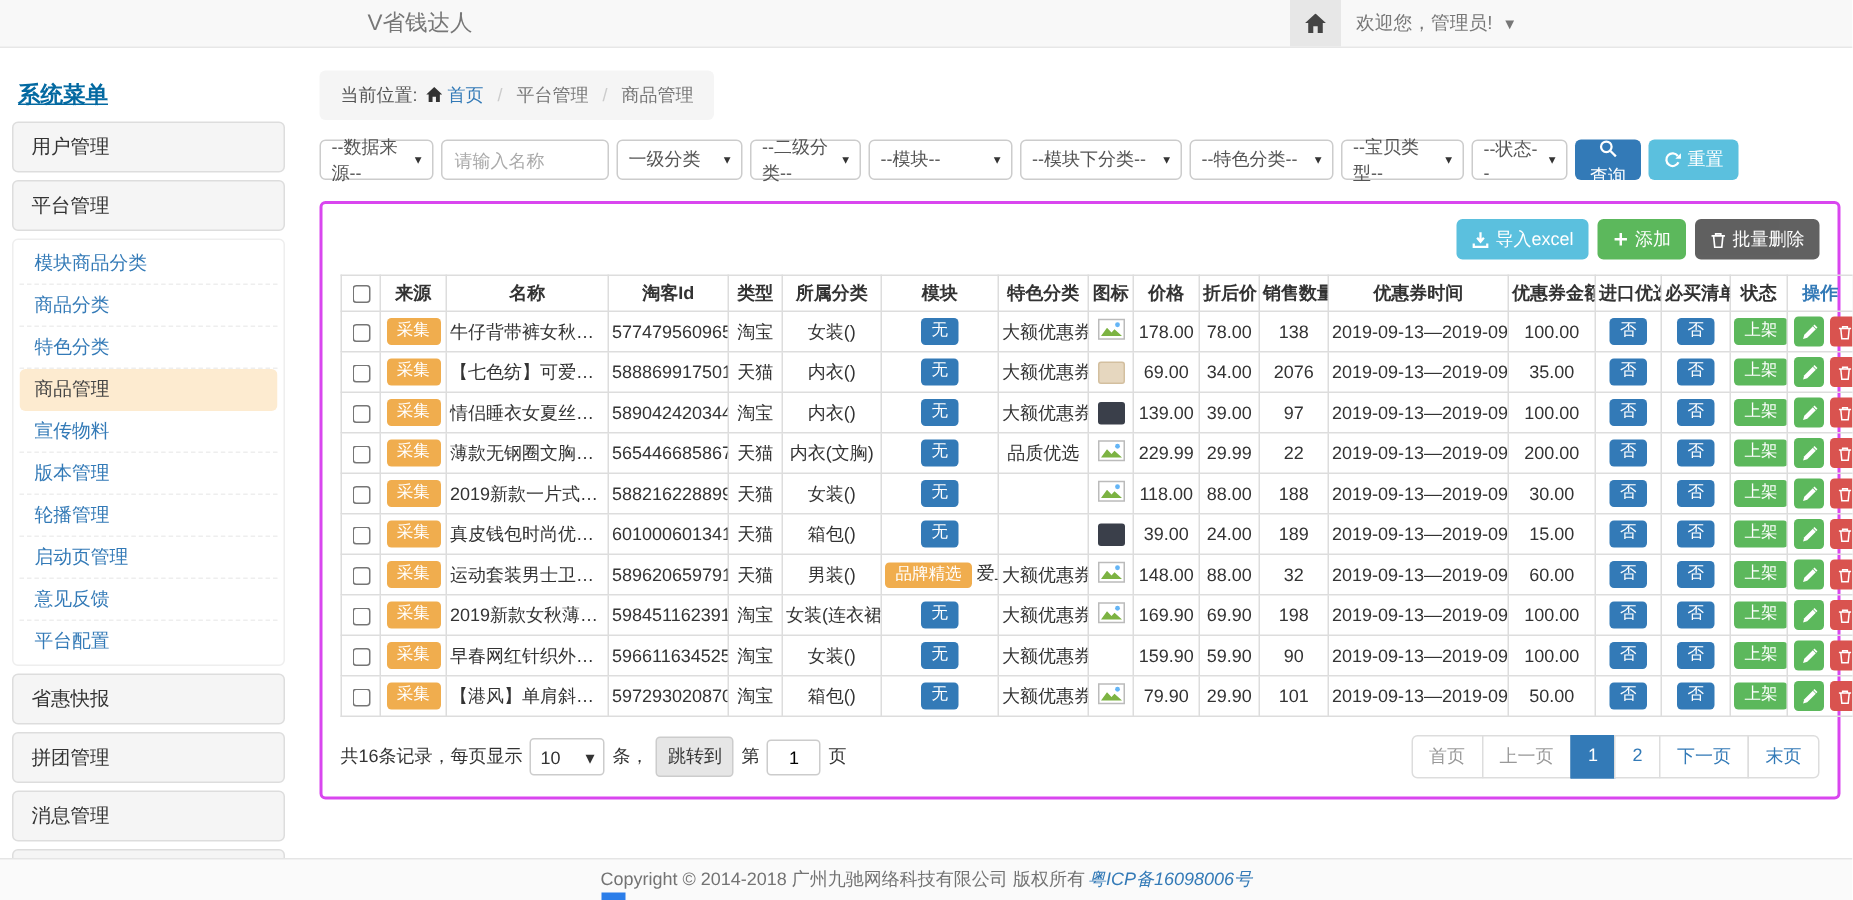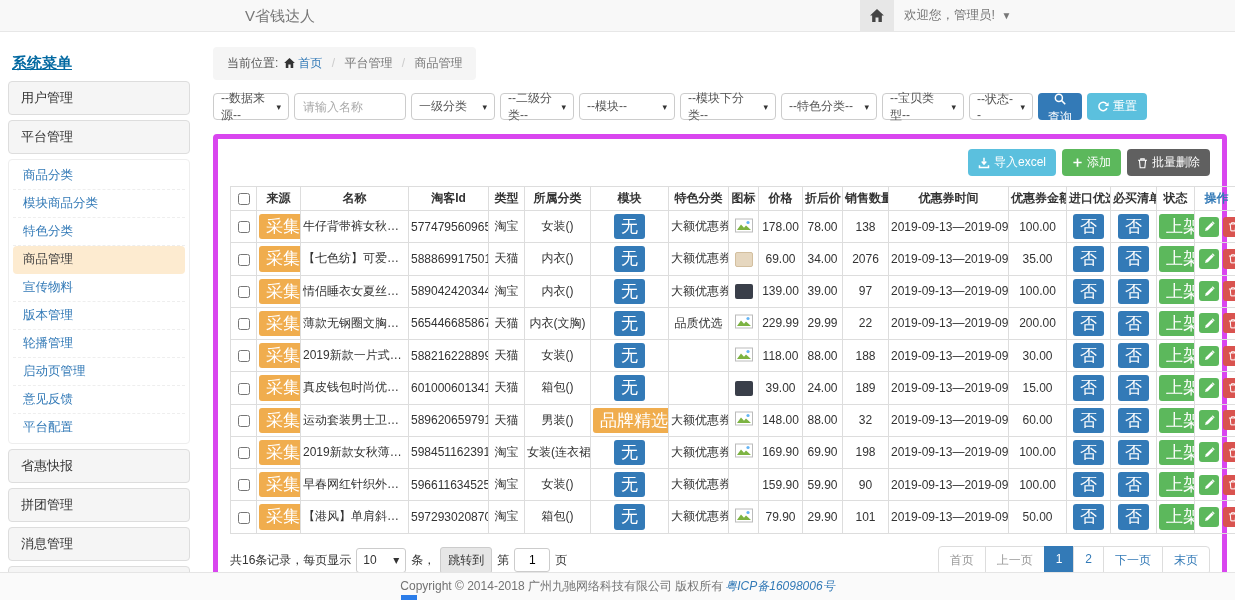--- a/index.html
+++ b/index.html
@@ -36,28 +36,28 @@
   .finput{height:27px;width:112px;border:1px solid #ccc;border-radius:4px;padding:0 8px;font-size:12px;color:#555;flex:none;font-family:inherit;}
   .finput::placeholder{color:#aaa;}
   .btn{height:27px;border:none;border-radius:4px;color:#fff;font-size:12px;display:inline-flex;align-items:center;gap:4px;padding:0 10px;cursor:pointer;flex:none;font-family:inherit;}
   .btn-primary{background:#337ab7;flex-direction:column;}
   .btn-info{background:#5bc0de;}
   .btn-success{background:#5cb85c;}
   .btn-danger-soft{background:#000000;opacity:.62;}
   .bicon{display:inline-flex;align-items:center;}
   .bicon svg{display:block;}
   
-  .panel{margin-top:14px;border:5px solid #d946ef;border-radius:4px;padding:10px 12px 12px;}
+  .panel{margin-top:14px;border:2px solid #d946ef;border-radius:4px;padding:10px 12px 12px;}
   .actions{display:flex;justify-content:flex-end;gap:6px;}
   table{width:100%;border-collapse:collapse;table-layout:fixed;margin-top:10px;font-size:12px;color:#333;}
   th,td{border:1px solid #ddd;padding:3px 2px;text-align:center;height:24px;overflow:hidden;white-space:nowrap;}
   th{font-weight:bold;font-size:12px;height:22px;}
   th.op-col{color:#337ab7;}
   td.t-name{text-overflow:ellipsis;}
-  .badge{display:inline-block;padding:2px 7px;border-radius:3px;color:#fff;font-size:17px;line-height:1.25;}
+  .badge{display:inline-block;padding:2px 7px;border-radius:3px;color:#fff;font-size:11px;line-height:1.25;}
   .b-warn{background:#f0ad4e;}
   .b-prim{background:#337ab7;}
   .b-succ{background:#5cb85c;}
   .mod-extra{margin-left:3px;color:#333;}
   .opbtn{width:20px;height:20px;border:none;border-radius:3px;color:#fff;display:inline-flex;align-items:center;justify-content:center;cursor:pointer;padding:0;margin:0 2px;vertical-align:middle;}
   .op-edit{background:#5cb85c;}
   .op-del{background:#d9534f;}
   .thumb{display:inline-block;width:18px;height:15px;border-radius:2px;vertical-align:middle;}
   .thumb-beige{background:#e6d7bf;border:1px solid #d3bf9f;}
   .thumb-dark{background:#3a3f4a;}
@@ -95,22 +95,22 @@
     <span>欢迎您，管理员!</span>
     <span class="caret">▼</span>
   </div>
 </div>
 
 <div class="sidebar" id="sidebar">
     <div class="side-title">系统菜单</div>
     <div class="side-head">用户管理</div>
     <div class="side-head">平台管理</div>
     <div class="side-sub">
+      <div class="side-link">模块商品分类</div>
       <div class="side-link">商品分类</div>
-      <div class="side-link">模块商品分类</div>
       <div class="side-link">特色分类</div>
       <div class="side-link active">商品管理</div>
       <div class="side-link">宣传物料</div>
       <div class="side-link">版本管理</div>
       <div class="side-link">轮播管理</div>
       <div class="side-link">启动页管理</div>
       <div class="side-link">意见反馈</div>
       <div class="side-link">平台配置</div>
     </div>
     <div class="side-head">省惠快报</div>
@@ -137,21 +137,21 @@
           <span class="caret">▾</span>
         </span><input class="finput" placeholder="请输入名称" style=""><span class="fselect" style="width:84px">
           <span>一级分类</span>
           <span class="caret">▾</span>
         </span><span class="fselect" style="width:74px">
           <span>--二级分类--</span>
           <span class="caret">▾</span>
         </span><span class="fselect" style="width:96px">
           <span>--模块--</span>
           <span class="caret">▾</span>
-        </span><span class="fselect" style="width:96px">
+        </span><span class="fselect" style="width:108px">
           <span>--模块下分类--</span>
           <span class="caret">▾</span>
         </span><span class="fselect" style="width:96px">
           <span>--特色分类--</span>
           <span class="caret">▾</span>
         </span><span class="fselect" style="width:82px">
           <span>--宝贝类型--</span>
           <span class="caret">▾</span>
         </span><span class="fselect" style="width:64px">
           <span>--状态--</span>

